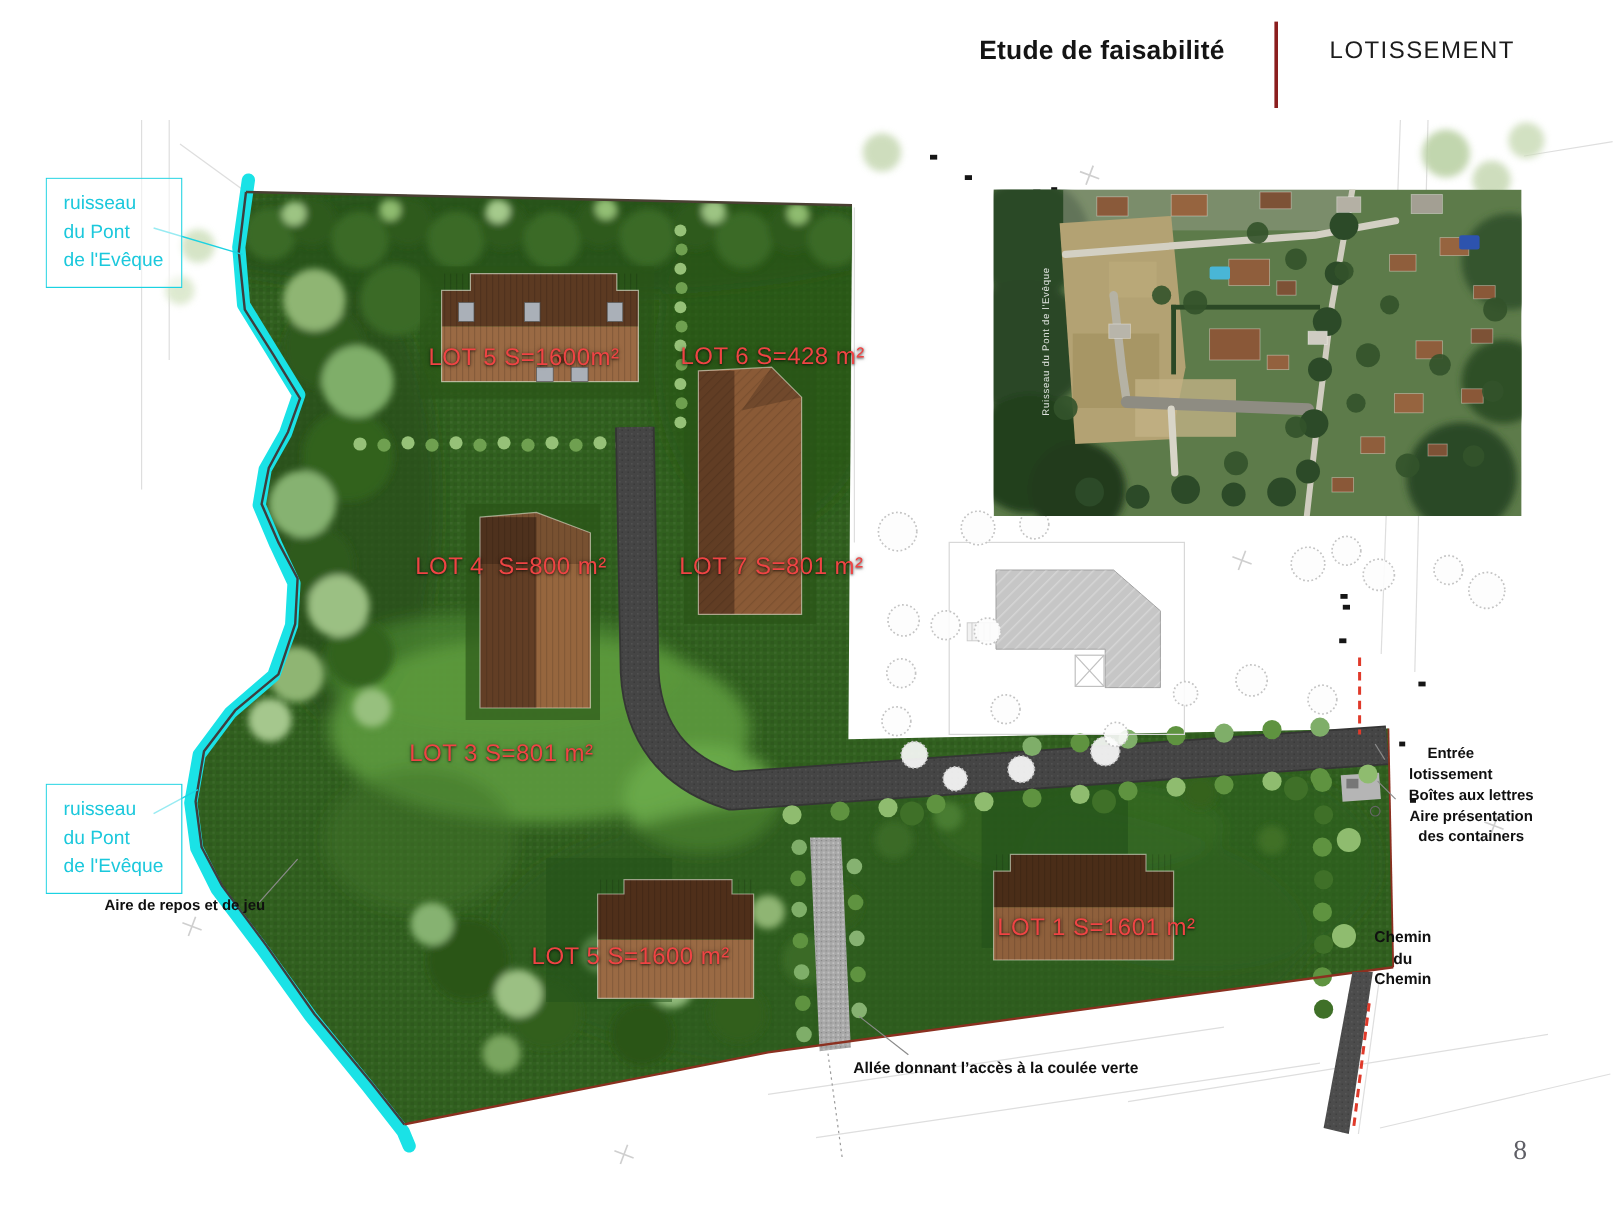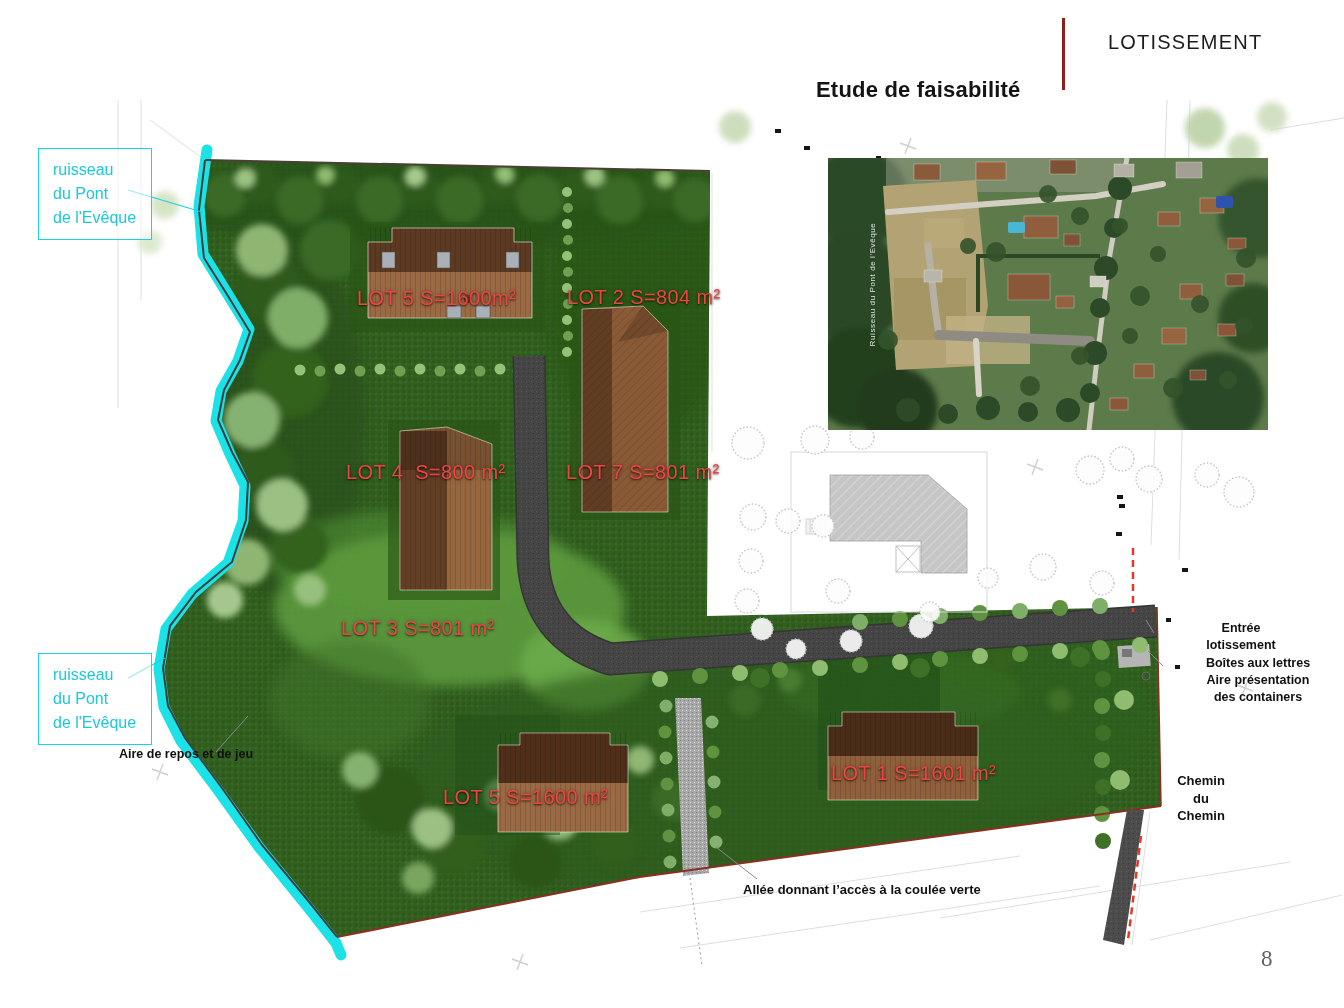--- a/index.html
+++ b/index.html
@@ -1,32 +1,32 @@
 <!DOCTYPE html>
 <html><head>
 <meta charset="utf-8">
 <style>
   html,body{margin:0;padding:0;background:#fff;}
   body{width:1344px;height:1008px;position:relative;overflow:hidden;
        font-family:"Liberation Sans",sans-serif;}
   .abs{position:absolute;}
   
-  .hdr-title{left:816px;top:29px;font-size:22px;font-weight:bold;color:#141414;letter-spacing:.2px;margin-top:48px;}
+  .hdr-title{left:816px;top:29px;font-size:22px;font-weight:bold;color:#141414;letter-spacing:.2px;}
   .hdr-divider{left:1062px;top:18px;width:3px;height:72px;background:#8b1e1e;}
   .hdr-sub{left:1108px;top:31px;font-size:20px;color:#1c1c1c;letter-spacing:1.2px;}
   
   .pageno{left:1261px;top:946px;font-family:"Liberation Serif",serif;font-size:23px;color:#5f5f66;}
   
   .lot{color:#ef4444;font-size:20px;letter-spacing:.4px;white-space:pre;
        text-shadow:0 1px 2px rgba(0,0,0,.65),0 0 4px rgba(0,0,0,.35);}
   
   .cyanbox{border:1px solid #1bd2e2;color:#1bc8dc;font-size:16px;line-height:1.5;
            padding:9px 10px 9px 14px;width:88px;background:rgba(255,255,255,.55);}
   
-  .ann{color:#101010;font-weight:bold;font-size:12.5px;line-height:1.35;padding-left:32px;}
+  .ann{color:#101010;font-weight:bold;font-size:12.5px;line-height:1.35;}
   .ctr{text-align:center;}
   
   .aerialcap{left:772px;top:280px;width:200px;text-align:center;color:rgba(255,255,255,.85);
              font-size:8px;letter-spacing:.6px;transform:rotate(-90deg);}
 </style>
 </head>
 <body>
 
 <svg class="abs" style="left:0;top:0" width="1344" height="1008" viewBox="0 0 1344 1008">
   <defs>
@@ -483,21 +483,21 @@
     <line x1="1154" y1="633" x2="1146" y2="620" stroke="#8a8a8a" stroke-width="1"></line>
     <line x1="1163" y1="666" x2="1148" y2="651" stroke="#8a8a8a" stroke-width="1"></line>
   </g>
 </svg>
 
 <div class="abs hdr-title">Etude de faisabilité</div>
 <div class="abs hdr-divider"></div>
 <div class="abs hdr-sub">LOTISSEMENT</div>
 
 <div class="abs lot" style="left:357px;top:287px">LOT 5 S=1600m²</div>
-<div class="abs lot" style="left:567px;top:286px">LOT 2 S=804 m²</div>
+<div class="abs lot" style="left:567px;top:286px">LOT 6 S=428 m²</div>
 <div class="abs lot" style="left:346px;top:461px">LOT 4  S=800 m²</div>
 <div class="abs lot" style="left:566px;top:461px">LOT 7 S=801 m²</div>
 <div class="abs lot" style="left:341px;top:617px">LOT 3 S=801 m²</div>
 <div class="abs lot" style="left:443px;top:786px">LOT 5 S=1600 m²</div>
 <div class="abs lot" style="left:831px;top:762px">LOT 1 S=1601 m²</div>
 
 <div class="abs cyanbox" style="left:38px;top:148px">
   <div>ruisseau</div>
   <div>du Pont</div>
   <div>de l'Evêque</div>

